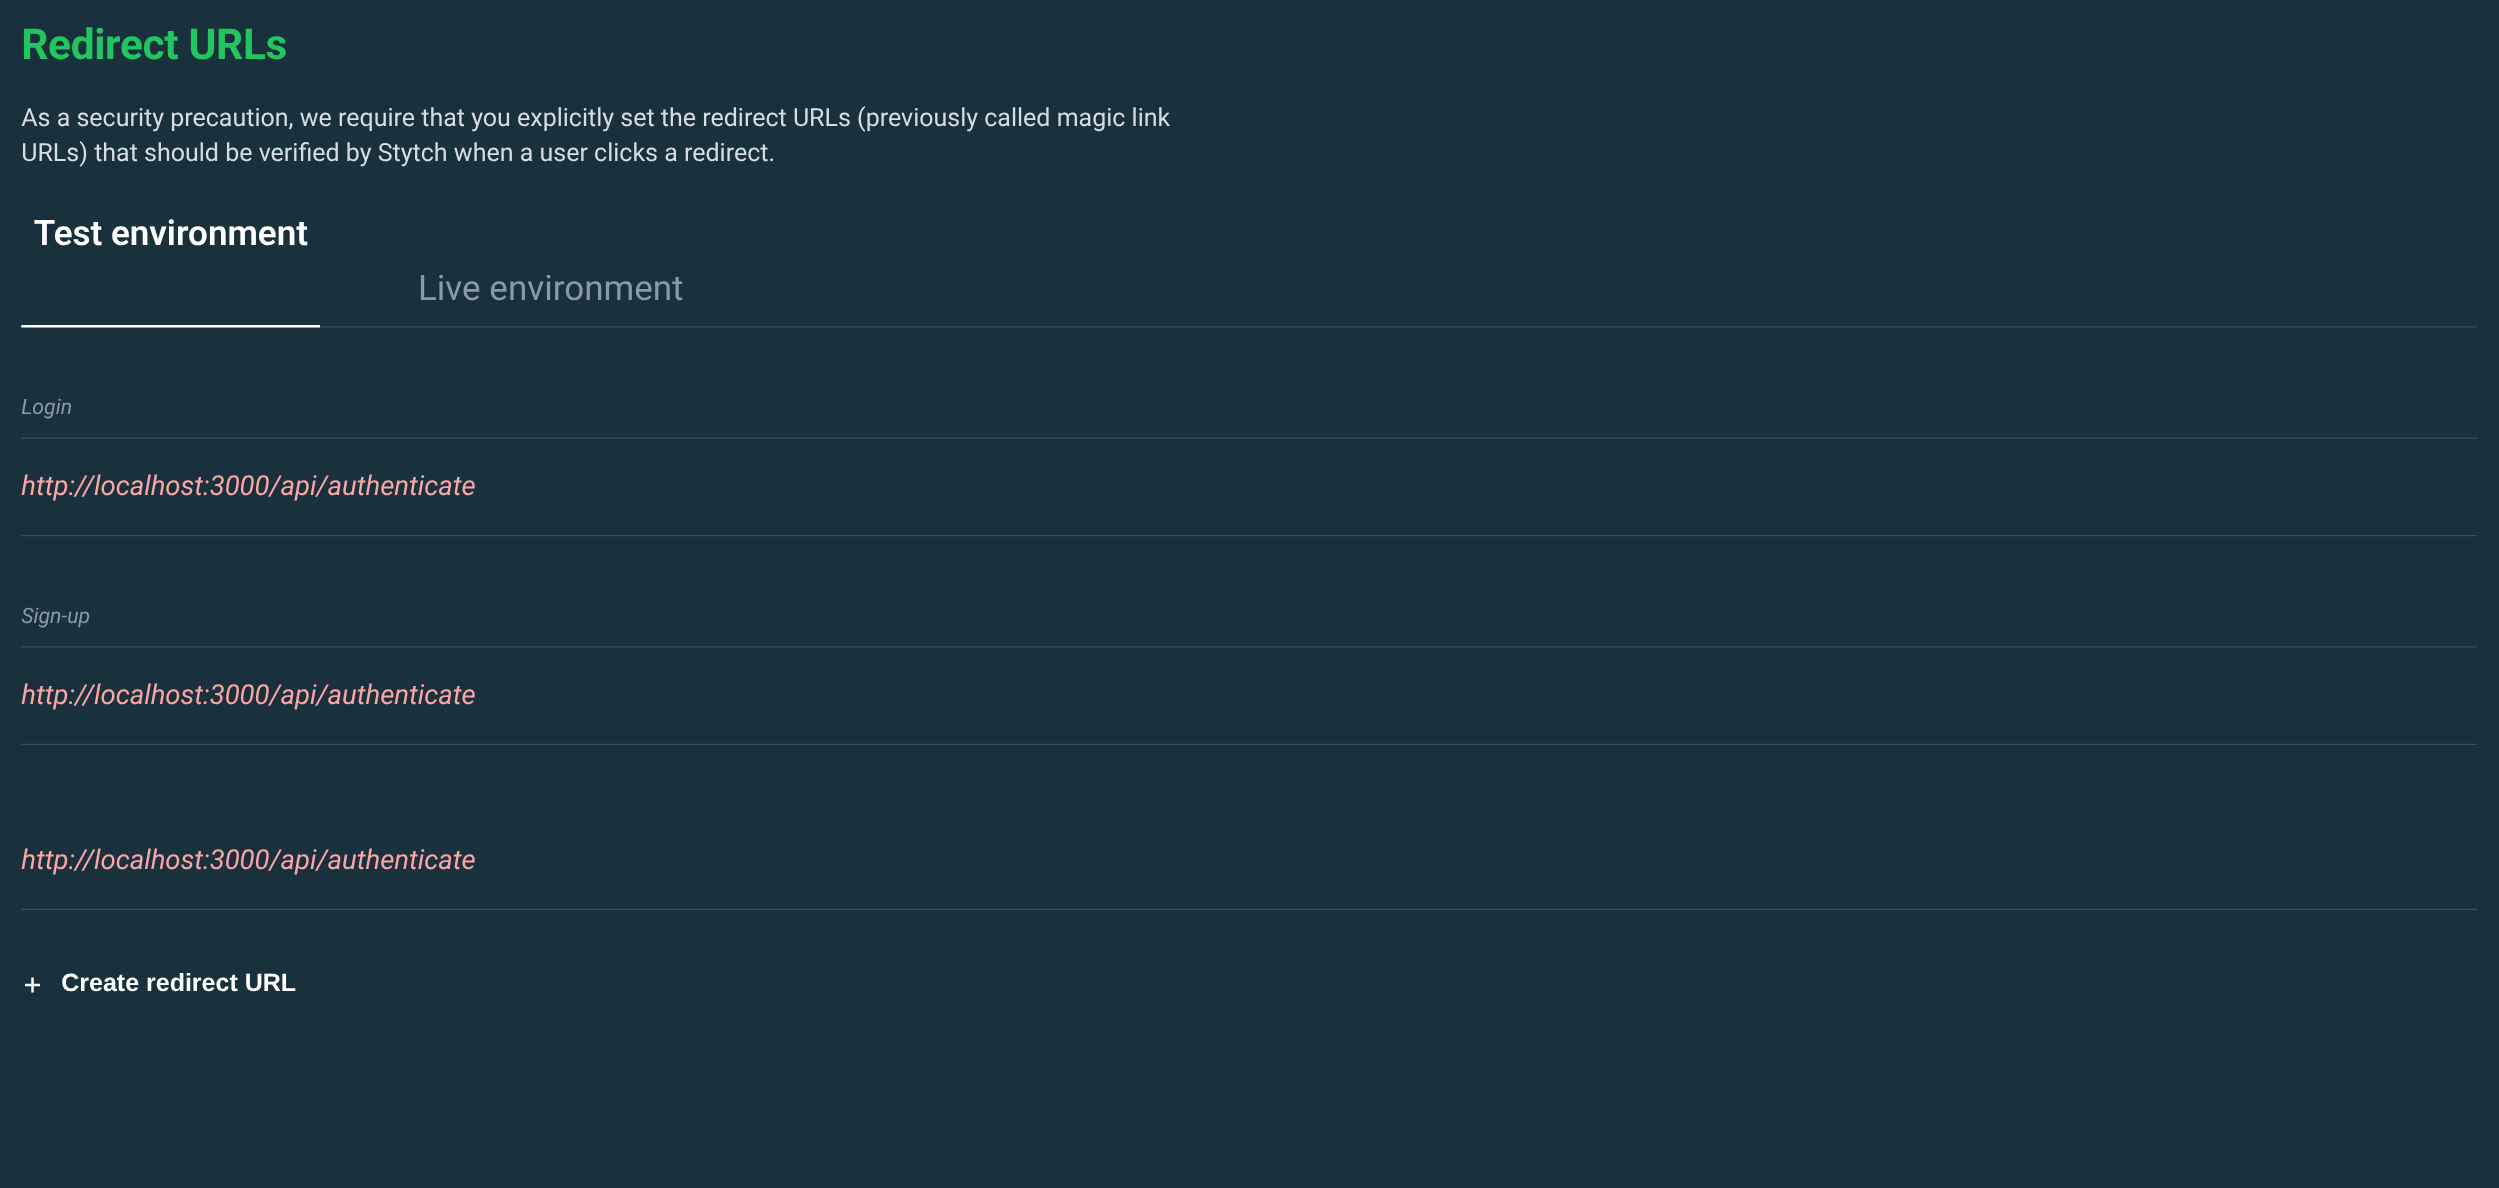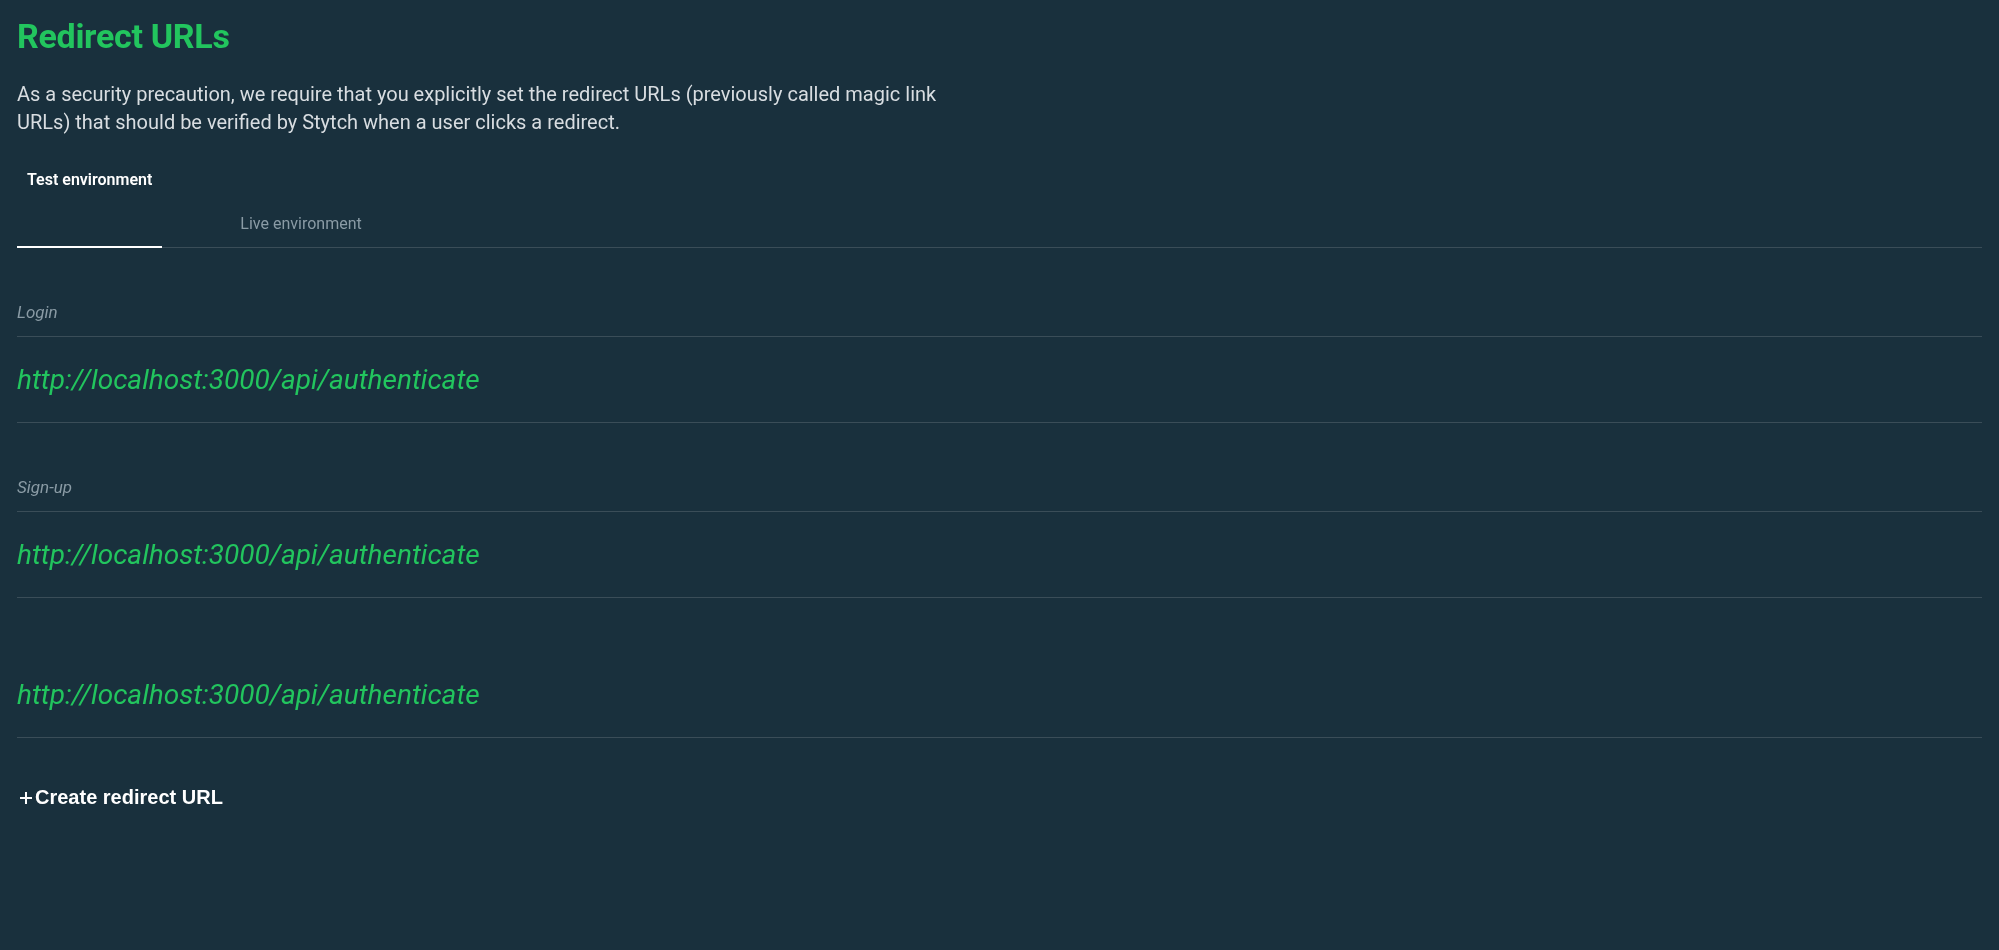--- a/index.html
+++ b/index.html
@@ -37,21 +37,21 @@
       max-width: 940px;
     }
     
     .tabs {
       display: flex;
       border-bottom: 1px solid #3a4d58;
     }
     
     .tab {
       padding: 8px 10px 14px 10px;
-      font-size: 16px;
+      font-size: 28px;
       cursor: pointer;
       position: relative;
       color: #8a9ba5;
       text-align: center;
     }
     
     .tab.active {
       color: #ffffff;
       font-weight: 600;
     }
@@ -80,27 +80,28 @@
       font-size: 17px;
       color: #8a9ba5;
       font-weight: 400;
       padding-bottom: 14px;
       border-bottom: 1px solid #3a4d58;
     }
     
     .url-row {
       padding: 26px 0;
       border-bottom: 1px solid #3a4d58;
-      font-size: 28px;
-      color: #22c55e;
+      font-size: 22px;
+      color: #fca5a5;
     }
     
     .create-button {
       display: inline-flex;
       align-items: center;
+      gap: 14px;
       margin-top: 48px;
       font-size: 20px;
       font-weight: 600;
       color: #ffffff;
       cursor: pointer;
       background: none;
       border: none;
       padding: 0;
     }
     

